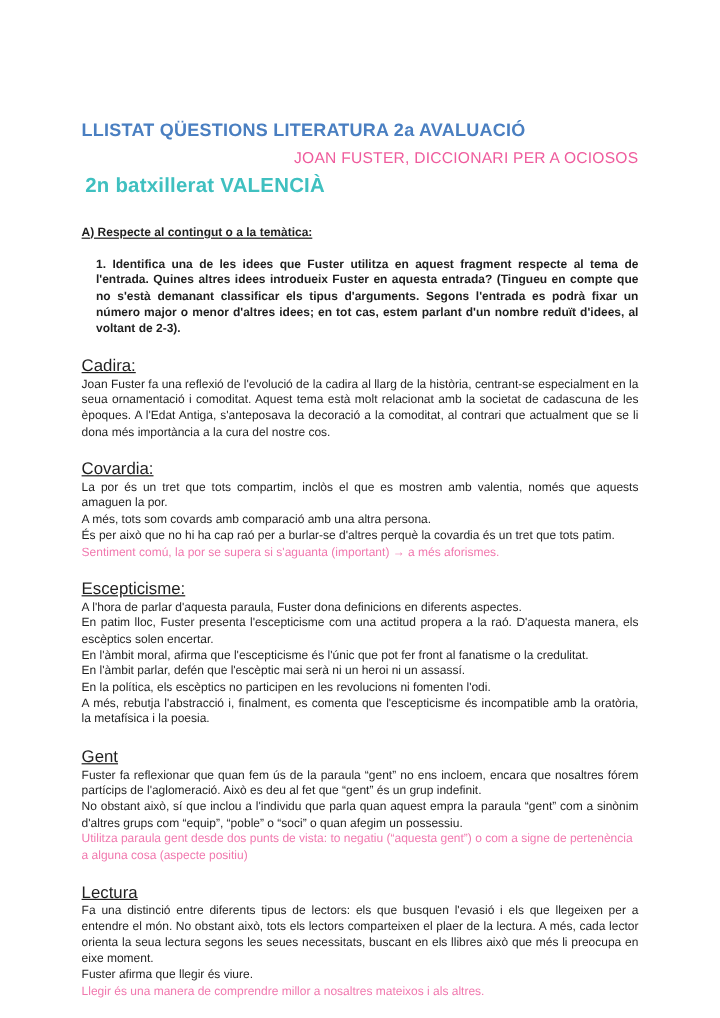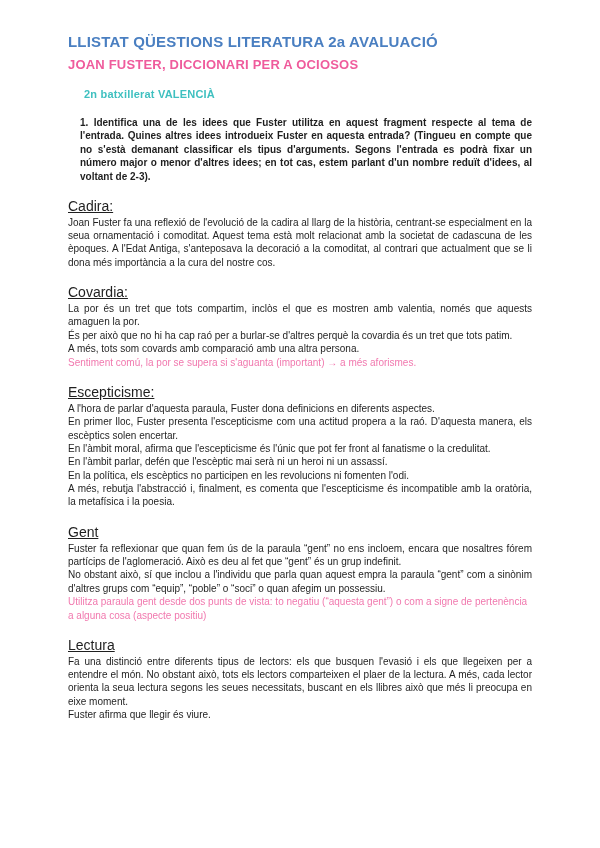--- a/index.html
+++ b/index.html
@@ -8,43 +8,44 @@
     height: 848px;
     background: #ffffff;
     font-family: "Liberation Sans", sans-serif;
     color: #1f1f1f;
     overflow: hidden;
   }
   .page {
     box-sizing: border-box;
     width: 600px;
     height: 848px;
-    padding: 33px 68px 40px 68px;
+    padding: 100px 68px 40px 68px;
     background: #ffffff;
   }
   .title1 {
     font-size: 15px;
     font-weight: bold;
     color: var(--c-title1, #4a7fc1);
     letter-spacing: 0.2px;
     margin: 0 0 7px 0;
   }
   .title2 {
     font-size: 13px;
-    font-weight: bold;
+    font-weight: normal;
     color: var(--c-title2, #ef5b9c);
     letter-spacing: 0.2px;
     margin: 0 0 6px 0;
+    text-align: right;
   }
   .title3 {
-    font-size: 11px;
+    font-size: 17px;
     font-weight: bold;
     color: var(--c-title3, #3fc0c0);
     letter-spacing: 0.2px;
-    margin: 16px;
+    margin: 3px;
   }
   .section-heading {
     font-size: 10px;
     font-weight: bold;
     text-decoration: underline;
     margin: 24px 0 0 0;
   }
   .question {
     font-size: 10px;
     font-weight: bold;
@@ -74,45 +75,46 @@
   }
 </style>
 </head>
 <body>
 
 <div class="page">
   <h1 class="title1">LLISTAT QÜESTIONS LITERATURA 2a AVALUACIÓ</h1>
   <h2 class="title2">JOAN FUSTER, DICCIONARI PER A OCIOSOS</h2>
   <h3 class="title3">2n batxillerat VALENCIÀ</h3>
 
+  <p class="section-heading">A) Respecte al contingut o a la temàtica:</p>
   <p class="question">1.  Identifica una de les idees que Fuster utilitza en aquest fragment respecte al tema de l'entrada. Quines altres idees introdueix Fuster en aquesta entrada? (Tingueu en compte que no s'està demanant classificar els tipus d'arguments. Segons l'entrada es podrà fixar un número major o menor d'altres idees; en tot cas, estem parlant d'un nombre reduït d'idees, al voltant de 2-3).</p>
 
   <div class="entries">
   <section class="entry">
     <p class="entry-heading">Cadira:</p>
     <div>
           <p class="body-text">Joan Fuster fa una reflexió de l'evolució de la cadira al llarg de la història, centrant-se especialment en la seua ornamentació i comoditat. Aquest tema està molt relacionat amb la societat de cadascuna de les èpoques. A l'Edat Antiga, s'anteposava la decoració a la comoditat, al contrari que actualment que se li dona més importància a la cura del nostre cos.</p>
         </div>
   </section>
 
   <section class="entry">
     <p class="entry-heading">Covardia:</p>
     <div>
           <p class="body-text">La por és un tret que tots compartim, inclòs el que es mostren amb valentia, només que aquests amaguen la por.</p>
+          <p class="body-text">A més, tots som covards amb comparació amb una altra persona.</p>
           <p class="body-text">És per això que no hi ha cap raó per a burlar-se d'altres perquè la covardia és un tret que tots patim.</p>
-          <p class="body-text">A més, tots som covards amb comparació amb una altra persona.</p>
           <p class="note-text">Sentiment comú, la por se supera si s'aguanta (important) → a més aforismes.</p>
         </div>
   </section>
 
   <section class="entry">
     <p class="entry-heading">Escepticisme:</p>
     <div>
           <p class="body-text">A l'hora de parlar d'aquesta paraula, Fuster dona definicions en diferents aspectes.</p>
-          <p class="body-text">En primer lloc, Fuster presenta l'escepticisme com una actitud propera a la raó. D'aquesta manera, els escèptics solen encertar.</p>
+          <p class="body-text">En patim lloc, Fuster presenta l'escepticisme com una actitud propera a la raó. D'aquesta manera, els escèptics solen encertar.</p>
           <p class="body-text">En l'àmbit moral, afirma que l'escepticisme és l'únic que pot fer front al fanatisme o la credulitat.</p>
           <p class="body-text">En l'àmbit parlar, defén que l'escèptic mai serà ni un heroi ni un assassí.</p>
           <p class="body-text">En la política, els escèptics no participen en les revolucions ni fomenten l'odi.</p>
           <p class="body-text">A més, rebutja l'abstracció i, finalment, es comenta que l'escepticisme és incompatible amb la oratòria, la metafísica i la poesia.</p>
         </div>
   </section>
 
   <section class="entry">
     <p class="entry-heading">Gent</p>
     <div>
@@ -120,16 +122,17 @@
           <p class="body-text">No obstant això, sí que inclou a l'individu que parla quan aquest empra la paraula “gent” com a sinònim d'altres grups com “equip”, “poble” o “soci” o quan afegim un possessiu.</p>
           <p class="note-text">Utilitza paraula gent desde dos punts de vista: to negatiu (“aquesta gent”) o com a signe de pertenència a alguna cosa (aspecte positiu)</p>
         </div>
   </section>
 
   <section class="entry">
     <p class="entry-heading">Lectura</p>
     <div>
           <p class="body-text">Fa una distinció entre diferents tipus de lectors: els que busquen l'evasió i els que llegeixen per a entendre el món. No obstant això, tots els lectors comparteixen el plaer de la lectura. A més, cada lector orienta la seua lectura segons les seues necessitats, buscant en els llibres això que més li preocupa en eixe moment.</p>
           <p class="body-text">Fuster afirma que llegir és viure.</p>
+          <p class="note-text">Llegir és una manera de comprendre millor a nosaltres mateixos i als altres.</p>
         </div>
   </section>
 </div>
 </div>
 
 </body></html>

